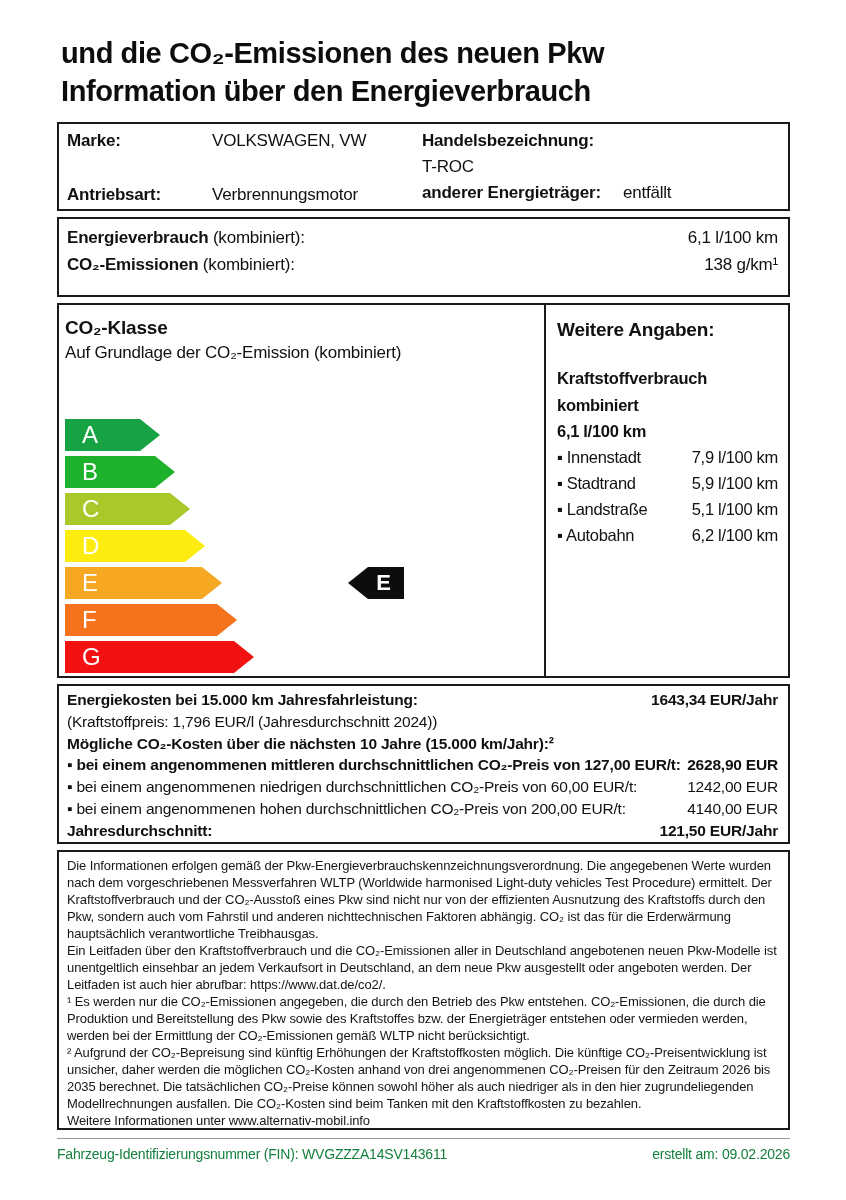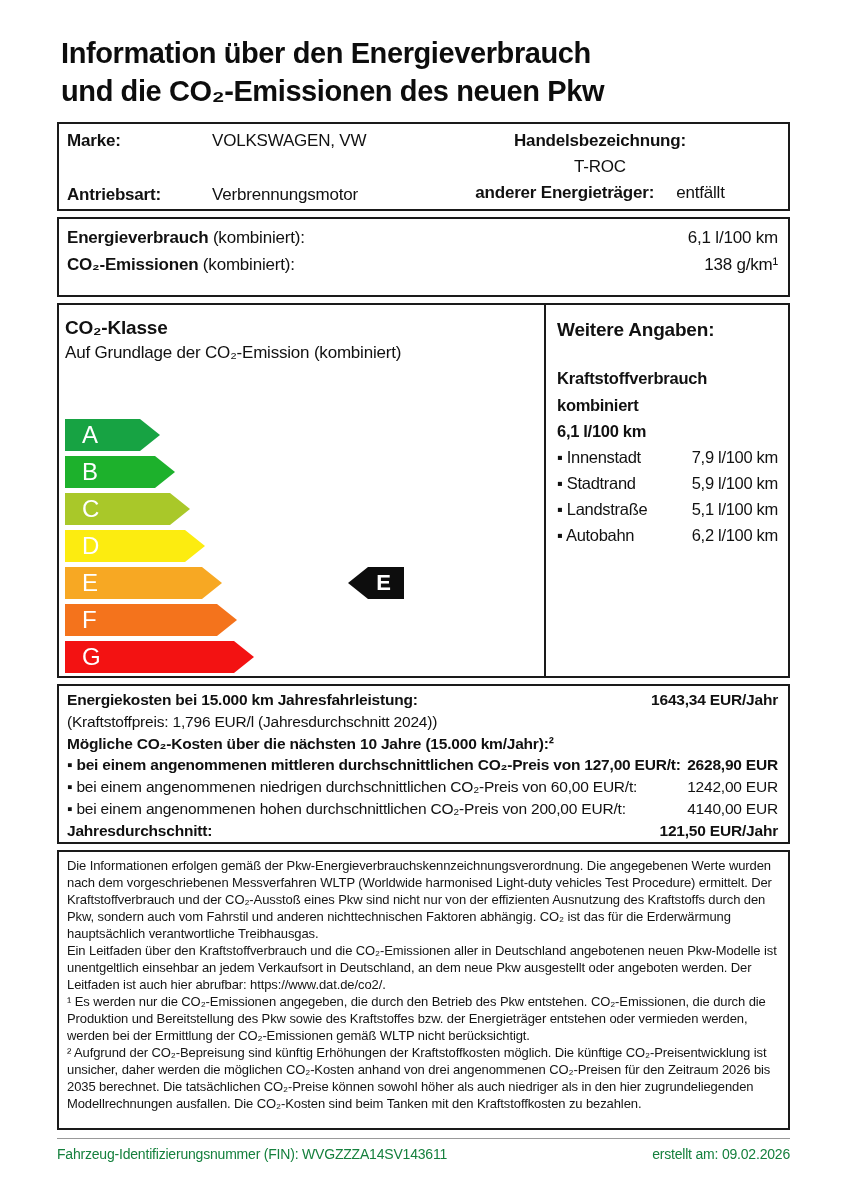--- a/index.html
+++ b/index.html
@@ -13,21 +13,21 @@
 
   
   .title { font-size: 29px; font-weight: 700; line-height: 38px; letter-spacing: -0.4px; margin-bottom: 12px; padding-left: 4px; color: #0d0d0d; }
 
   
   .box { border: 2px solid #1a1a1a; margin-bottom: 6px; overflow: hidden; }
 
   
   .box-vehicle { height: 89px; padding: 4px 10px 0 8px; display: flex; font-size: 17px; line-height: 26px; letter-spacing: -0.2px; }
   .box-vehicle .col-left { width: 355px; display: grid; grid-template-columns: 117px 1fr; gap: 28px; }
-  .box-vehicle .col-right { flex: 1; text-align: center; }
+  .box-vehicle .col-right { flex: 1; }
   .b { font-weight: 700; }
   .ital { font-style: italic; }
   .inline-pair span + span { margin-left: 22px; }
 
   
   .box-consumption { height: 80px; padding: 5px 10px 0 8px; font-size: 17px; line-height: 27px; letter-spacing: -0.2px; text-align: right; }
   .row-flex { display: flex; justify-content: space-between; white-space: nowrap; }
 
   
   .box-co2 { height: 375px; display: flex; margin-bottom: 6px; }
@@ -57,22 +57,22 @@
   
   .footer { margin-top: 8px; border-top: 1px solid #999; padding-top: 7px; display: flex; justify-content: space-between;
             font-size: 14px; letter-spacing: -0.2px; color: #15803d; }
 </style>
 </head>
 <body>
 
 <div class="page">
 
   <div class="title">
+    <div>und die CO₂-Emissionen des neuen Pkw</div>
     <div>Information über den Energieverbrauch</div>
-    <div>und die CO₂-Emissionen des neuen Pkw</div>
   </div>
 
   <div class="box box-vehicle">
     <div class="col-left">
       <span class="b">Marke:</span>
       <span>VOLKSWAGEN, VW</span>
       <span class="b">Antriebsart:</span>
       <span>Verbrennungsmotor</span>
       <span class="b">Kraftstoff:</span>
       <span class="ital">Werte</span>
@@ -161,20 +161,21 @@
       <span>Jahresdurchschnitt:</span>
         <span>121,50 EUR/Jahr</span>
     </div>
   </div>
 
   <div class="box box-fine">
     <p>Die Informationen erfolgen gemäß der Pkw-Energieverbrauchskennzeichnungsverordnung. Die angegebenen Werte wurden nach dem vorgeschriebenen Messverfahren WLTP (Worldwide harmonised Light-duty vehicles Test Procedure) ermittelt. Der Kraftstoffverbrauch und der CO₂-Ausstoß eines Pkw sind nicht nur von der effizienten Ausnutzung des Kraftstoffs durch den Pkw, sondern auch vom Fahrstil und anderen nichttechnischen Faktoren abhängig. CO₂ ist das für die Erderwärmung hauptsächlich verantwortliche Treibhausgas.</p>
     <p>Ein Leitfaden über den Kraftstoffverbrauch und die CO₂-Emissionen aller in Deutschland angebotenen neuen Pkw-Modelle ist unentgeltlich einsehbar an jedem Verkaufsort in Deutschland, an dem neue Pkw ausgestellt oder angeboten werden. Der Leitfaden ist auch hier abrufbar: https://www.dat.de/co2/.</p>
     <p>¹ Es werden nur die CO₂-Emissionen angegeben, die durch den Betrieb des Pkw entstehen. CO₂-Emissionen, die durch die Produktion und Bereitstellung des Pkw sowie des Kraftstoffes bzw. der Energieträger entstehen oder vermieden werden, werden bei der Ermittlung der CO₂-Emissionen gemäß WLTP nicht berücksichtigt.</p>
     <p>² Aufgrund der CO₂-Bepreisung sind künftig Erhöhungen der Kraftstoffkosten möglich. Die künftige CO₂-Preisentwicklung ist unsicher, daher werden die möglichen CO₂-Kosten anhand von drei angenommenen CO₂-Preisen für den Zeitraum 2026 bis 2035 berechnet. Die tatsächlichen CO₂-Preise können sowohl höher als auch niedriger als in den hier zugrundeliegenden Modellrechnungen ausfallen. Die CO₂-Kosten sind beim Tanken mit den Kraftstoffkosten zu bezahlen.</p>
+    <p>Weitere Informationen unter www.alternativ-mobil.info</p>
   </div>
 
   <div class="footer">
     <span>Fahrzeug-Identifizierungsnummer (FIN): WVGZZZA14SV143611</span>
     <span>erstellt am: 09.02.2026</span>
   </div>
 
 </div>
 
 </body></html>

